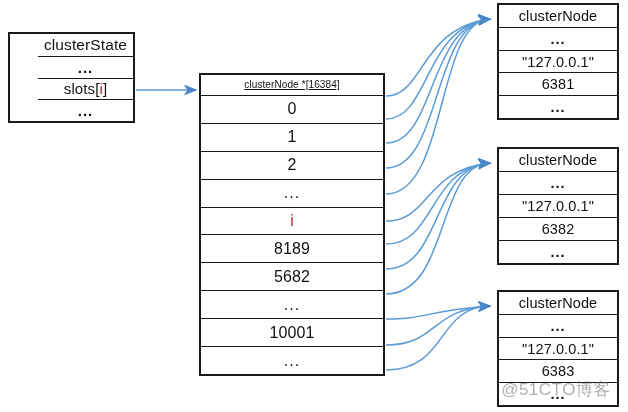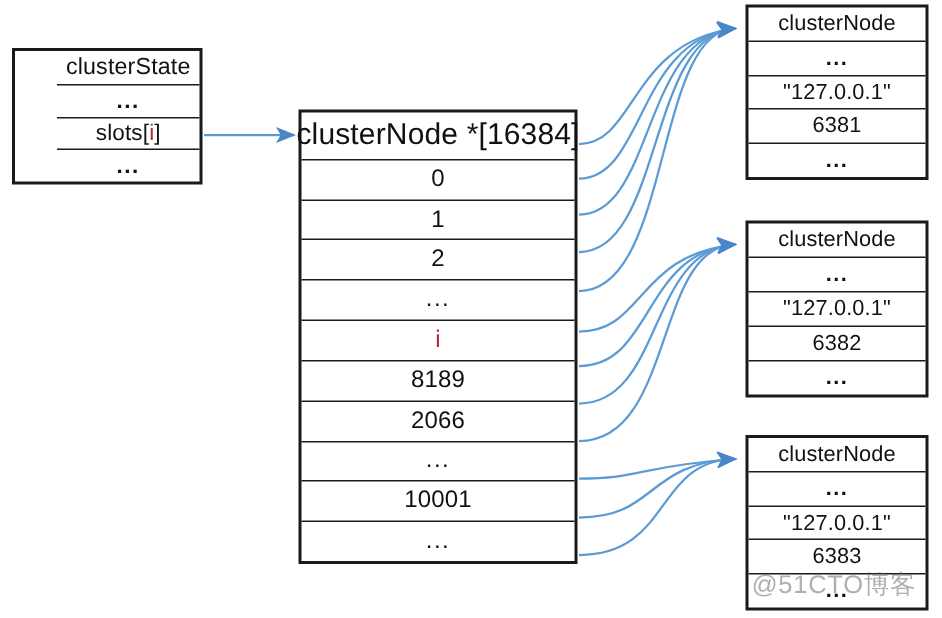--- a/index.html
+++ b/index.html
@@ -41,21 +41,21 @@
     left:8px;top:32px;width:127px;height:91px;padding-left:28px;
   }
   #cluster-state .struct-row{font-size:15px;}
   #cluster-state .struct-row.title{font-size:15.5px;}
 
   
   #slot-array{
     left:199px;top:73px;width:186px;height:303px;
   }
   #slot-array .struct-row{font-size:15.5px;font-weight:400;}
-  #slot-array .struct-row.title{font-size:20px;}
+  #slot-array .struct-row.title{font-size:10px;text-decoration:underline;}
   #slot-array .struct-row.idx{font-size:16px;}
   .red-i{color:#b42a3c;}
 
   
   .node-box{width:122px;justify-content:flex-end;}
   #node-0{left:497px;top:3px;height:117px;}
   #node-1{left:497px;top:147px;height:118px;}
   #node-2{left:497px;top:290px;height:117px;}
   .node-box .struct-row{font-size:14.5px;}
   .node-box .struct-row.title{font-size:14.5px;}
@@ -121,21 +121,21 @@
   </div>
 
   <div class="struct-box" id="slot-array">
     <div class="struct-row title">clusterNode *[16384]</div>
     <div class="struct-row idx">0</div>
     <div class="struct-row idx">1</div>
     <div class="struct-row idx">2</div>
     <div class="struct-row idx ellip">...</div>
     <div class="struct-row idx red-i">i</div>
     <div class="struct-row idx">8189</div>
-    <div class="struct-row idx">2066</div>
+    <div class="struct-row idx">5682</div>
     <div class="struct-row idx ellip">...</div>
     <div class="struct-row idx">10001</div>
     <div class="struct-row idx ellip">...</div>
   </div>
 
   <div class="struct-box node-box" id="node-0">
     <div class="struct-row title">clusterNode</div>
     <div class="struct-row ellip">...</div>
     <div class="struct-row">"127.0.0.1"</div>
     <div class="struct-row">6381</div>

